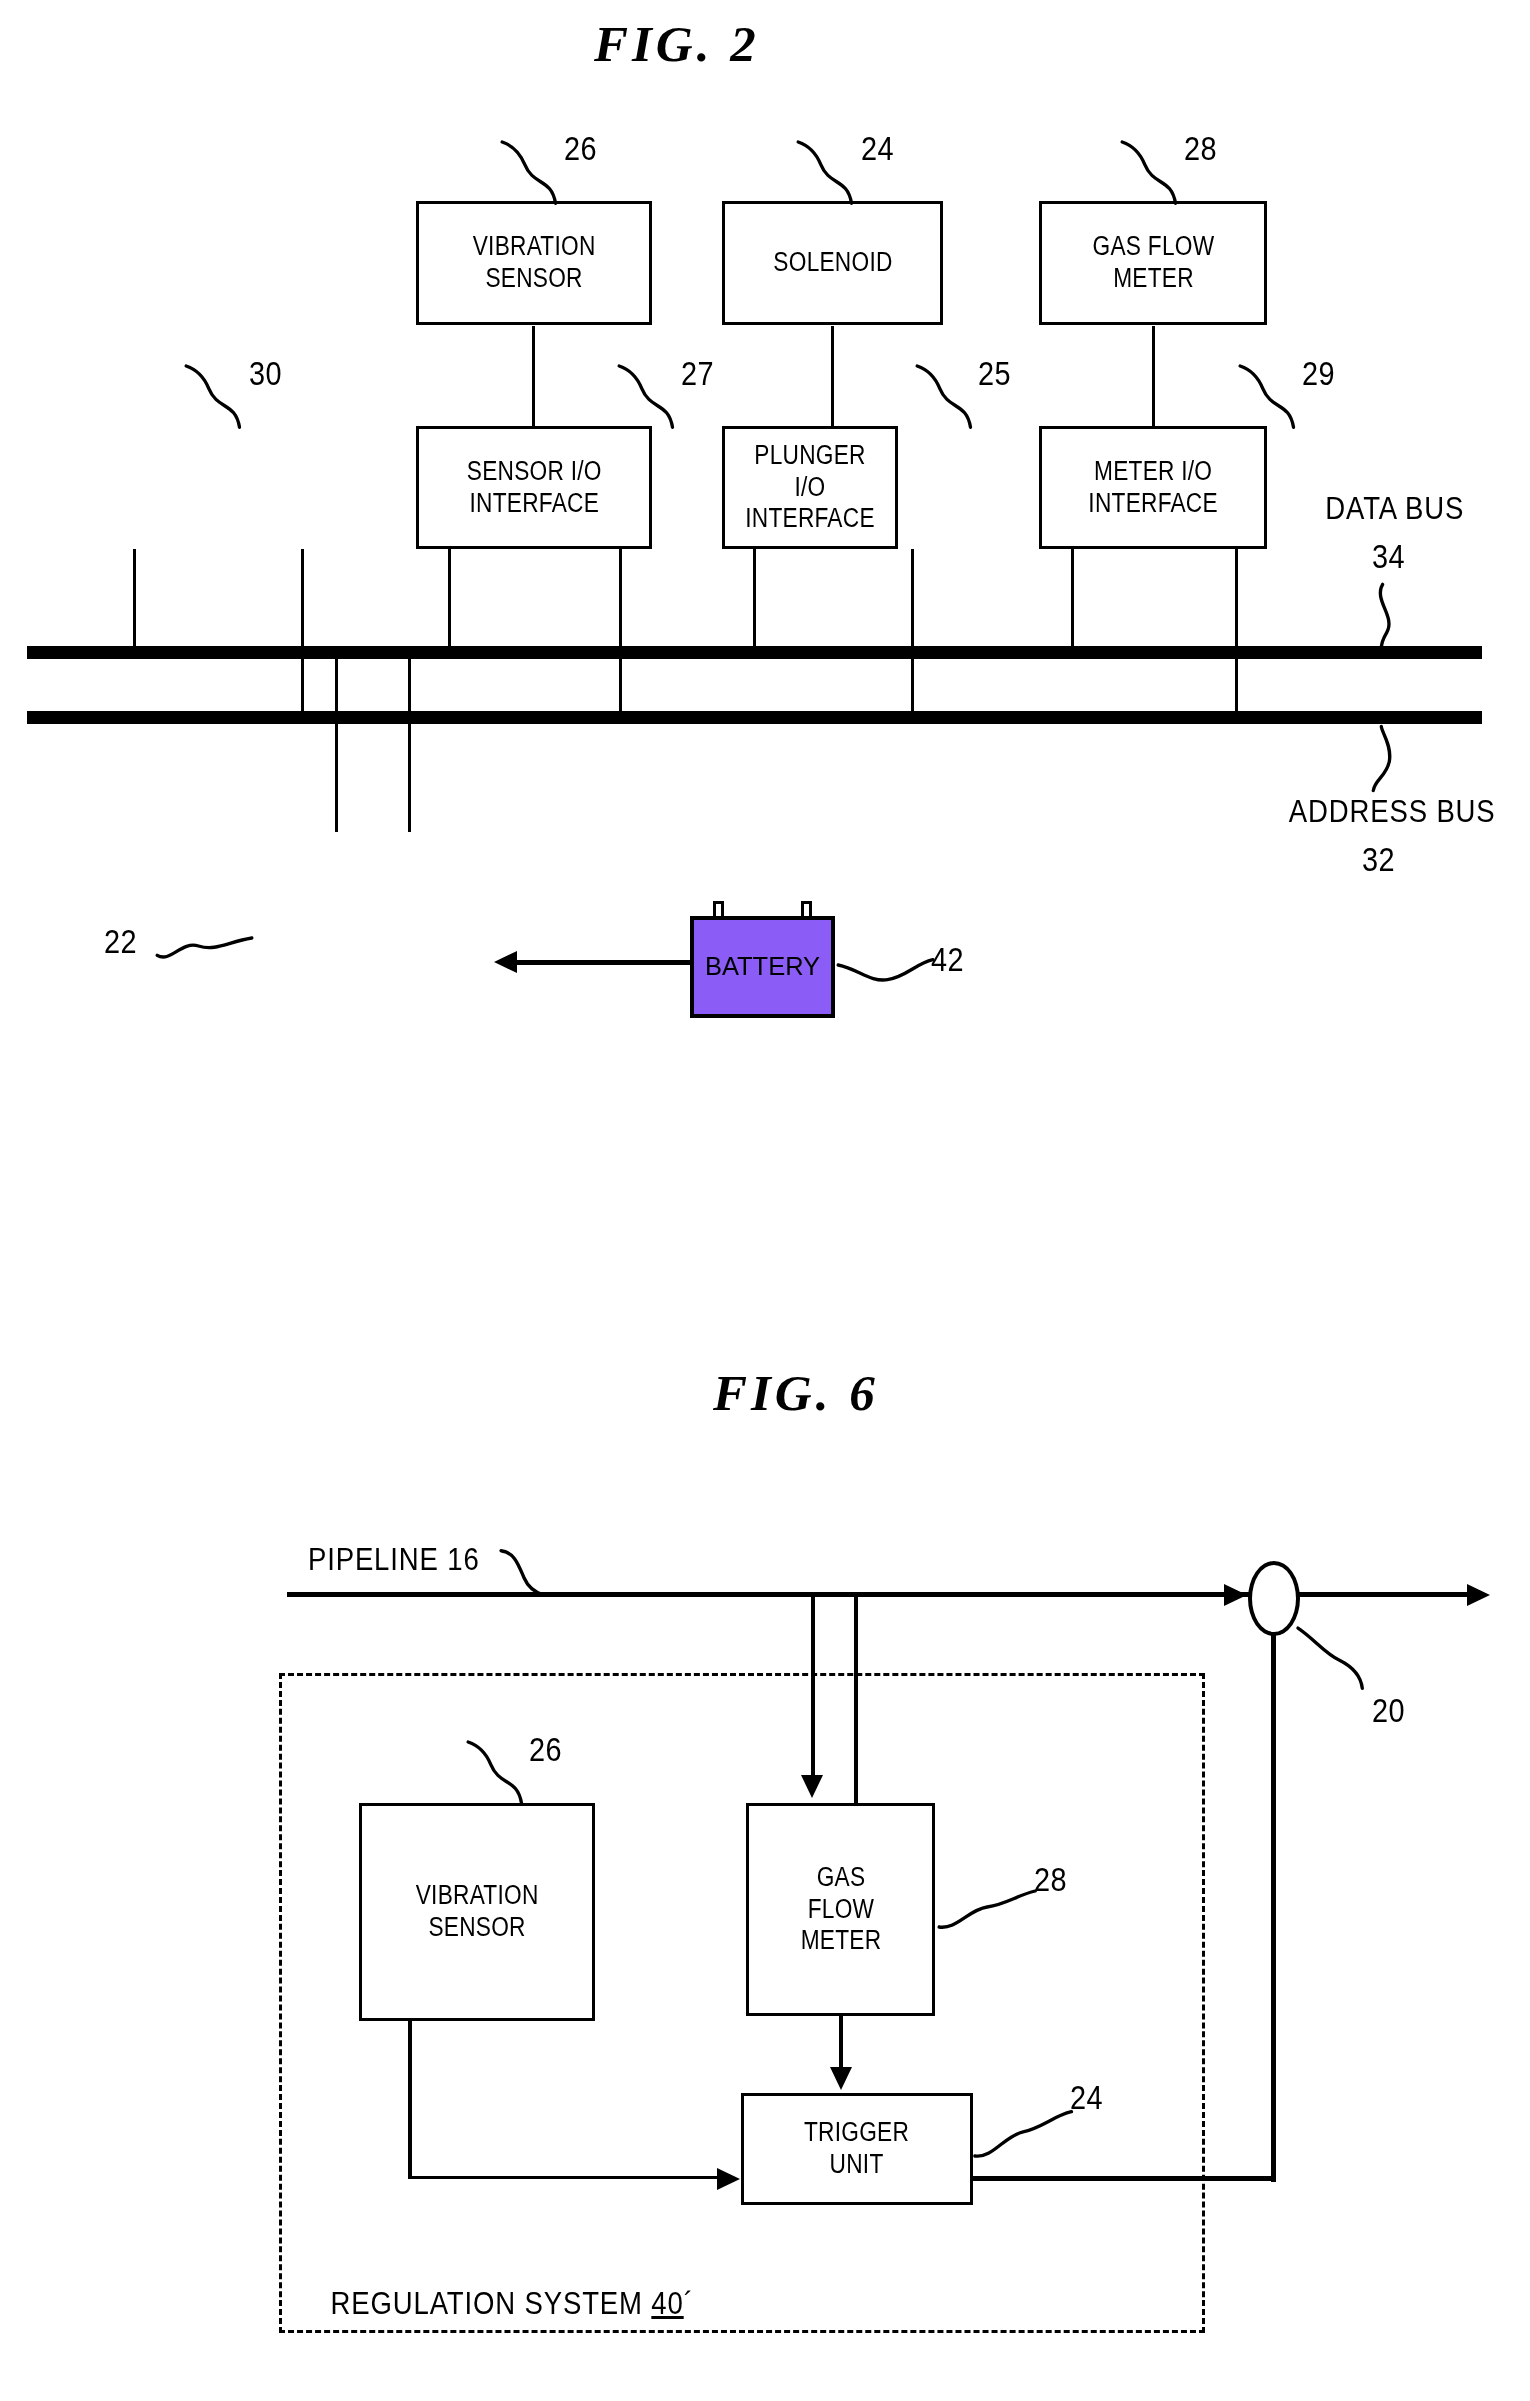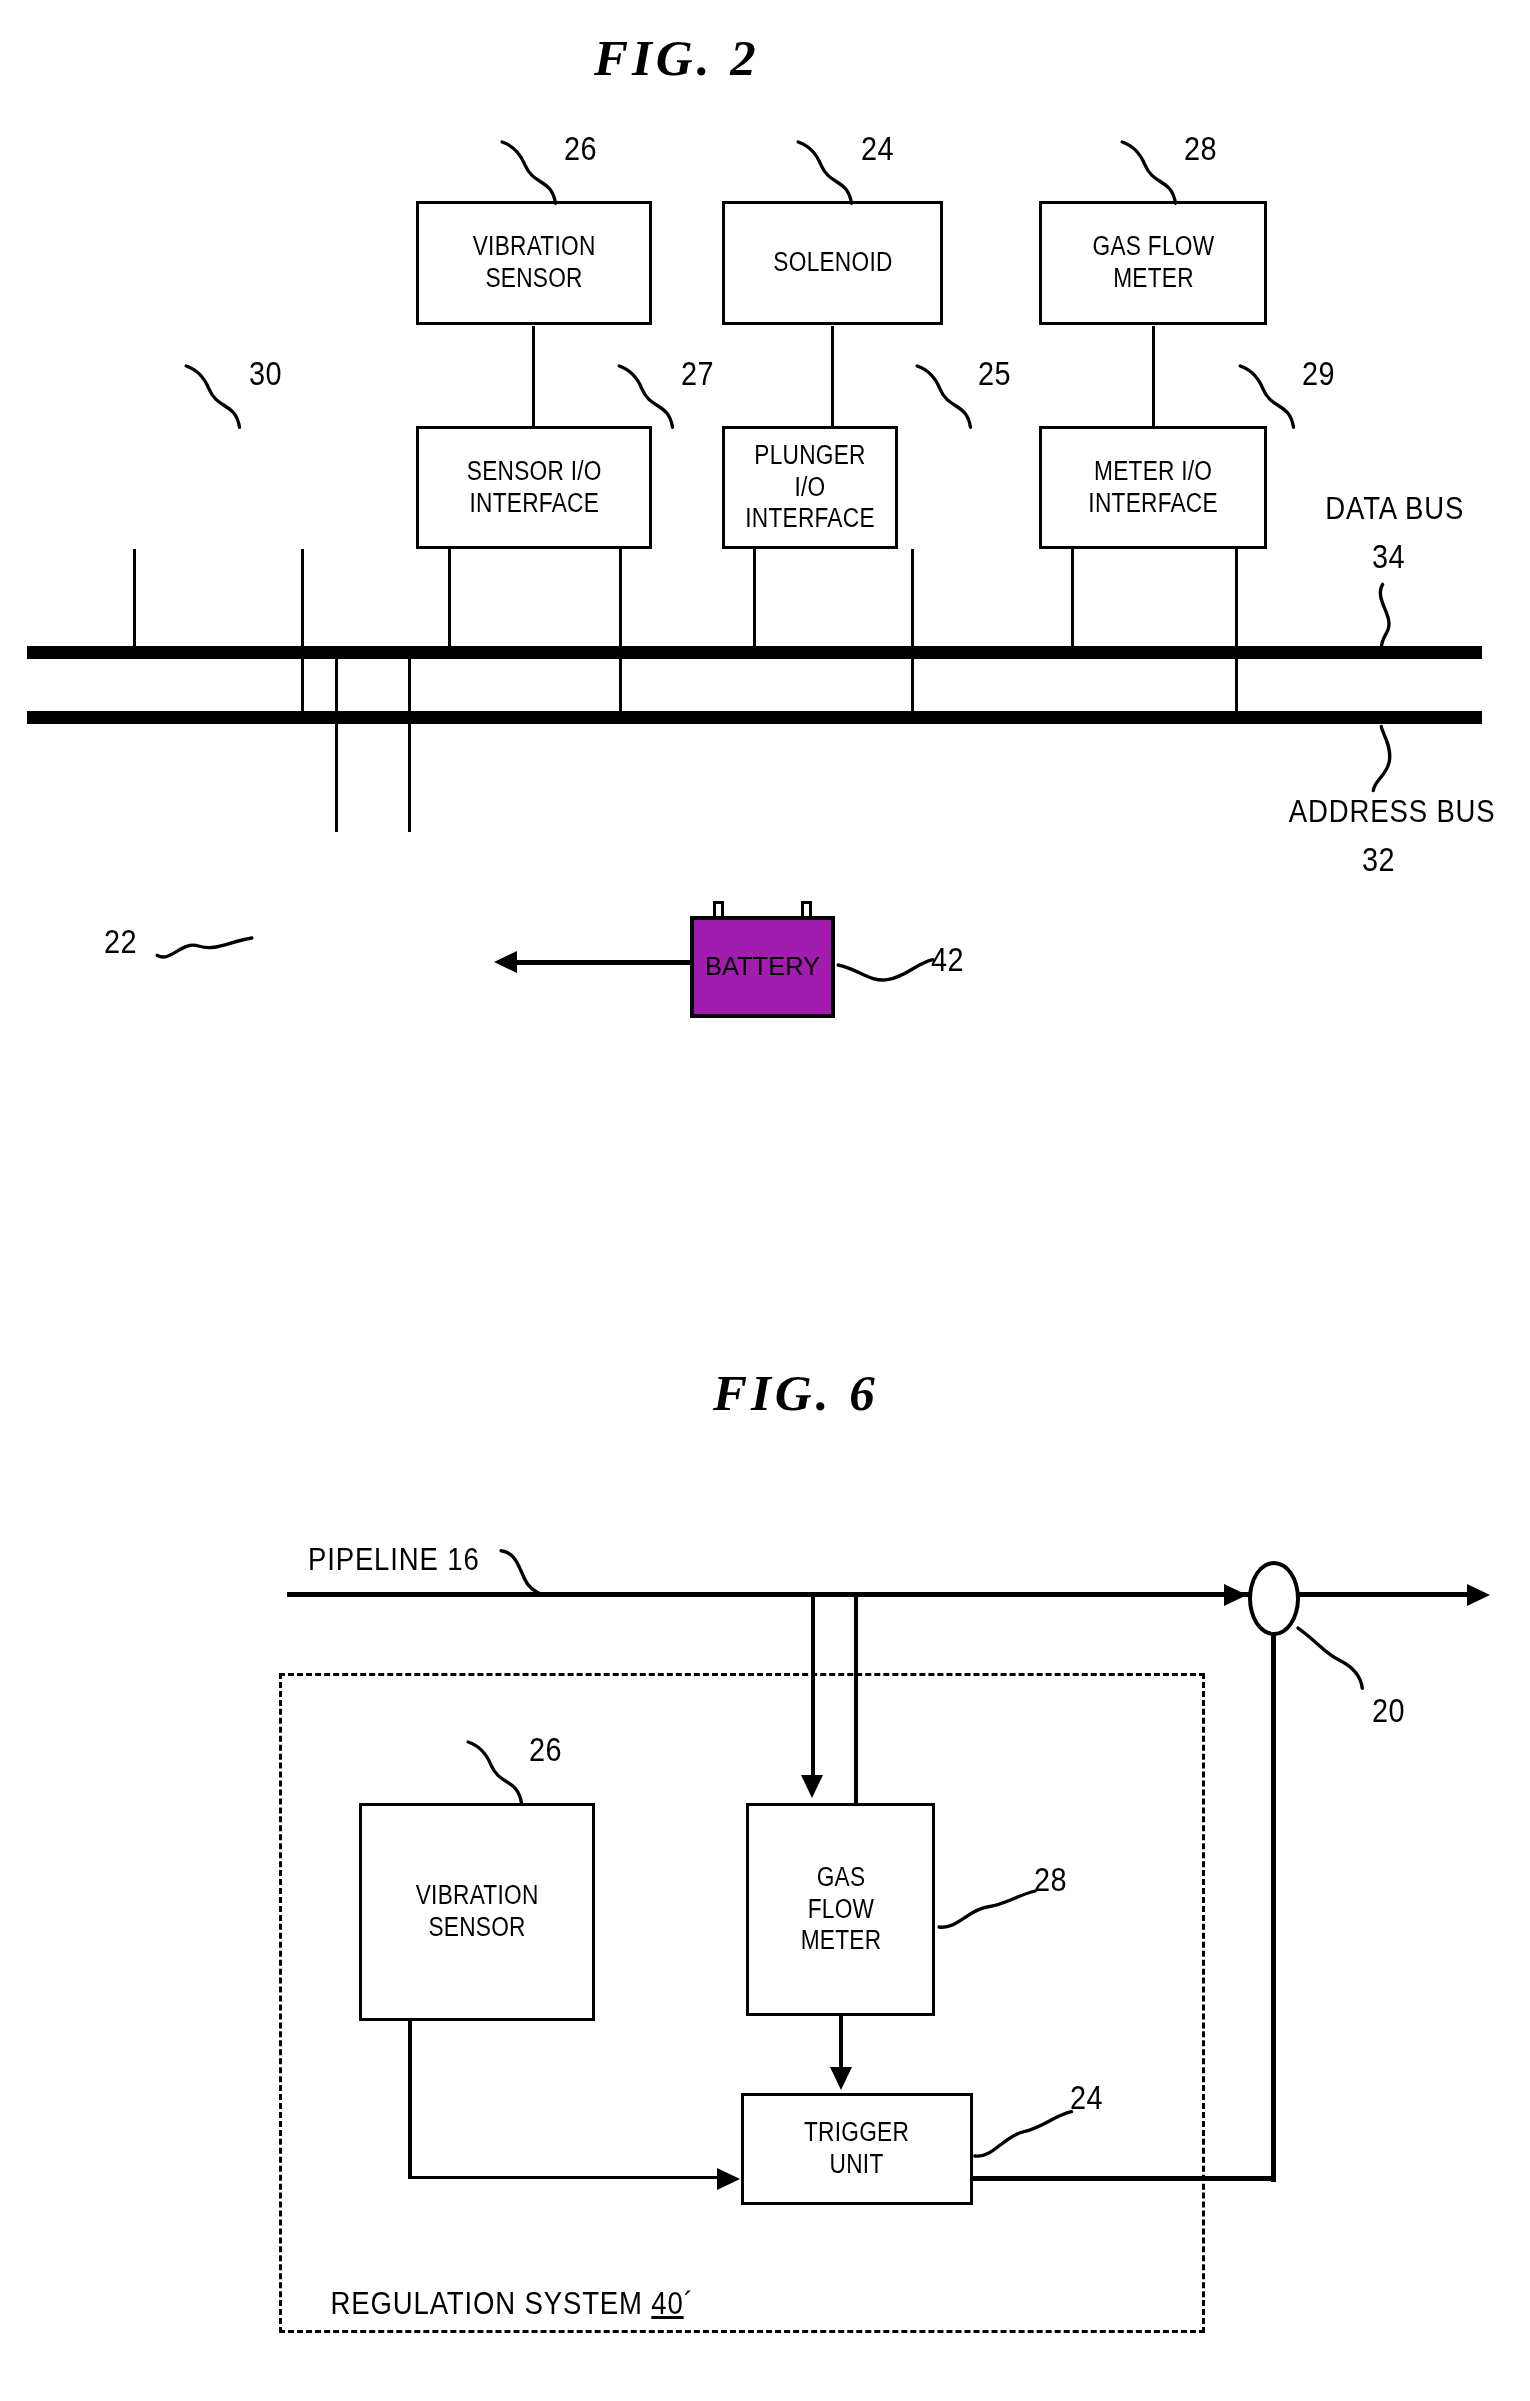--- a/index.html
+++ b/index.html
@@ -68,21 +68,21 @@
   .cap .u{text-decoration:underline;}
 
   
   .leader{position:absolute;z-index:7;overflow:visible;}
   .leader path{fill:none;stroke:#000;stroke-width:5;stroke-linecap:round;}
 
   
   .battery{position:absolute;z-index:6;}
   .battery .body{
     position:absolute;left:0;top:14.8px;width:100%;height:calc(100% - 14.8px);
-    border:4px solid #000;background:#a21caf;box-sizing:border-box;
+    border:4px solid #000;background:#8b5cf6;box-sizing:border-box;
     display:flex;align-items:center;justify-content:center;
   }
   .battery .term{position:absolute;top:0;width:11.4px;height:19px;
                  border:3.4px solid #000;border-bottom:none;background:#fff;box-sizing:border-box;}
 
   
   .dashbox{
     position:absolute;
     border:3.4px dashed #000;
     background:transparent;
@@ -106,21 +106,21 @@
     border-right:23px solid #000;z-index:4;}
   .arrow-right{position:absolute;width:0;height:0;
     border-top:11.4px solid transparent;border-bottom:11.4px solid transparent;
     border-left:23px solid #000;z-index:4;}
 </style>
 </head>
 <body>
 
 <div class="page">
 
-  <div class="fig-title" style="left:594px;top:14.8px;margin-top:14px;">FIG. 2</div>
+  <div class="fig-title" style="left:594px;top:14.8px;">FIG. 2</div>
 
   <div class="box" style="left:416px;top:201px;width:236px;height:124px;">
     <span class="lbl">VIBRATION
 SENSOR</span>
   </div>
   <svg class="leader" style="left:470px;top:138px;width:87px;height:70px;" viewBox="0 0 130 105">
     <path d="M128 98 C 122 60, 95 72, 82 40 C 73 18, 60 10, 48 6"></path>
   </svg>
   <div class="ref" style="left:561px;top:129px;">26</div>
 

